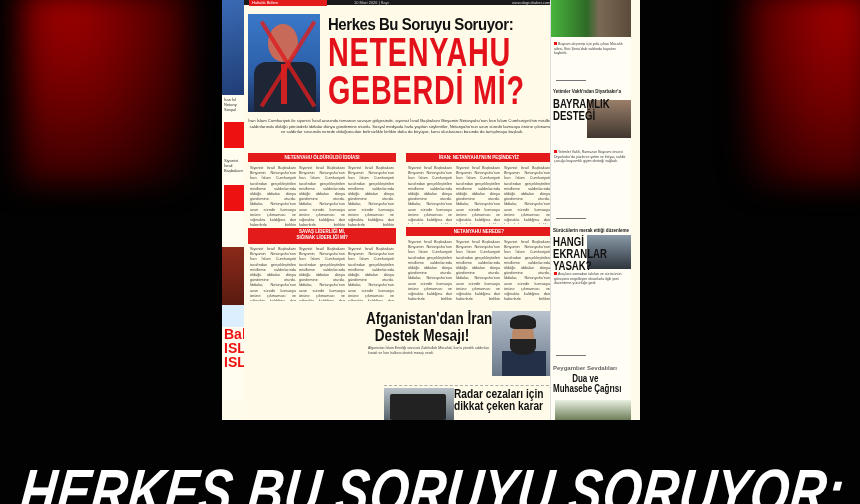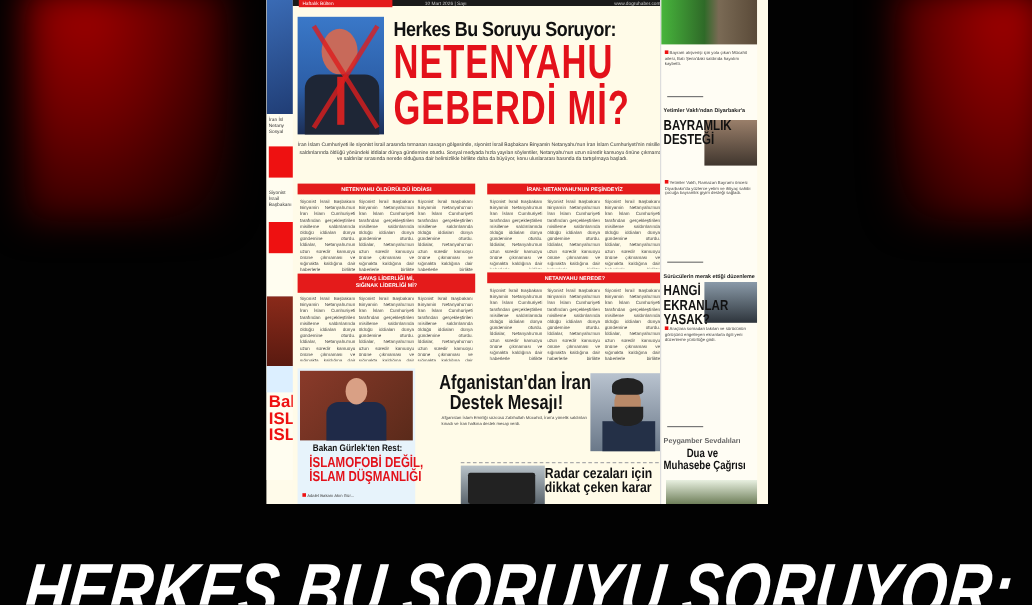--- a/index.html
+++ b/index.html
@@ -118,32 +118,20 @@
       <div>SIĞINAK LİDERLİĞİ Mİ?</div>
     </div>
     <div class="sec-bar" style="left:162px;top:227px;width:146px;">NETANYAHU NEREDE?</div>
     <div class="col-text" style="left:6px;top:247px;width:46px;height:54px;overflow:hidden;">Siyonist İsrail Başbakanı Binyamin Netanyahu'nun İran İslam Cumhuriyeti tarafından gerçekleştirilen misilleme saldırılarında öldüğü iddiaları dünya gündemine oturdu. İddialar, Netanyahu'nun uzun süredir kamuoyu önüne çıkmaması ve sığınakta kaldığına dair haberlerle birlikte gündemde.</div>
     <div class="col-text" style="left:55px;top:247px;width:46px;height:54px;overflow:hidden;">Siyonist İsrail Başbakanı Binyamin Netanyahu'nun İran İslam Cumhuriyeti tarafından gerçekleştirilen misilleme saldırılarında öldüğü iddiaları dünya gündemine oturdu. İddialar, Netanyahu'nun uzun süredir kamuoyu önüne çıkmaması ve sığınakta kaldığına dair haberlerle birlikte gündemde.</div>
     <div class="col-text" style="left:104px;top:247px;width:46px;height:54px;overflow:hidden;">Siyonist İsrail Başbakanı Binyamin Netanyahu'nun İran İslam Cumhuriyeti tarafından gerçekleştirilen misilleme saldırılarında öldüğü iddiaları dünya gündemine oturdu. İddialar, Netanyahu'nun uzun süredir kamuoyu önüne çıkmaması ve sığınakta kaldığına dair haberlerle birlikte gündemde.</div>
     <div class="col-text" style="left:164px;top:240px;width:44px;height:62px;overflow:hidden;">Siyonist İsrail Başbakanı Binyamin Netanyahu'nun İran İslam Cumhuriyeti tarafından gerçekleştirilen misilleme saldırılarında öldüğü iddiaları dünya gündemine oturdu. İddialar, Netanyahu'nun uzun süredir kamuoyu önüne çıkmaması ve sığınakta kaldığına dair haberlerle birlikte gündemde.</div>
     <div class="col-text" style="left:212px;top:240px;width:44px;height:62px;overflow:hidden;">Siyonist İsrail Başbakanı Binyamin Netanyahu'nun İran İslam Cumhuriyeti tarafından gerçekleştirilen misilleme saldırılarında öldüğü iddiaları dünya gündemine oturdu. İddialar, Netanyahu'nun uzun süredir kamuoyu önüne çıkmaması ve sığınakta kaldığına dair haberlerle birlikte gündemde.</div>
     <div class="col-text" style="left:260px;top:240px;width:46px;height:62px;overflow:hidden;">Siyonist İsrail Başbakanı Binyamin Netanyahu'nun İran İslam Cumhuriyeti tarafından gerçekleştirilen misilleme saldırılarında öldüğü iddiaları dünya gündemine oturdu. İddialar, Netanyahu'nun uzun süredir kamuoyu önüne çıkmaması ve sığınakta kaldığına dair haberlerle birlikte gündemde.</div>
 
-    <div class="bottom-left">
-      <div class="minister-photo">
-          <div class="body"></div>
-          <div class="head"></div>
-        </div>
-      <div class="bl-kicker">Bakan Gürlek'ten Rest:</div>
-      <div class="bl-head">
-        <div>İSLAMOFOBİ DEĞİL,</div>
-        <div>İSLAM DÜŞMANLIĞI</div>
-      </div>
-      <div class="bl-text"><span class="red-dot"></span><span>Adalet Bakanı Akın Gür...</span></div>
-    </div>
 
     <div class="afg-head">
       <div>Afganistan'dan İran'a</div>
       <div>Destek Mesajı!</div>
     </div>
     <div class="afg-text">Afganistan İslam Emirliği sözcüsü Zabihullah Mücahid, İran'a yönelik saldırıları kınadı ve İran halkına destek mesajı verdi.</div>
     <div class="afg-photo">
         <div class="body"></div>
         <div class="face"></div>
         <div class="beard"></div>

